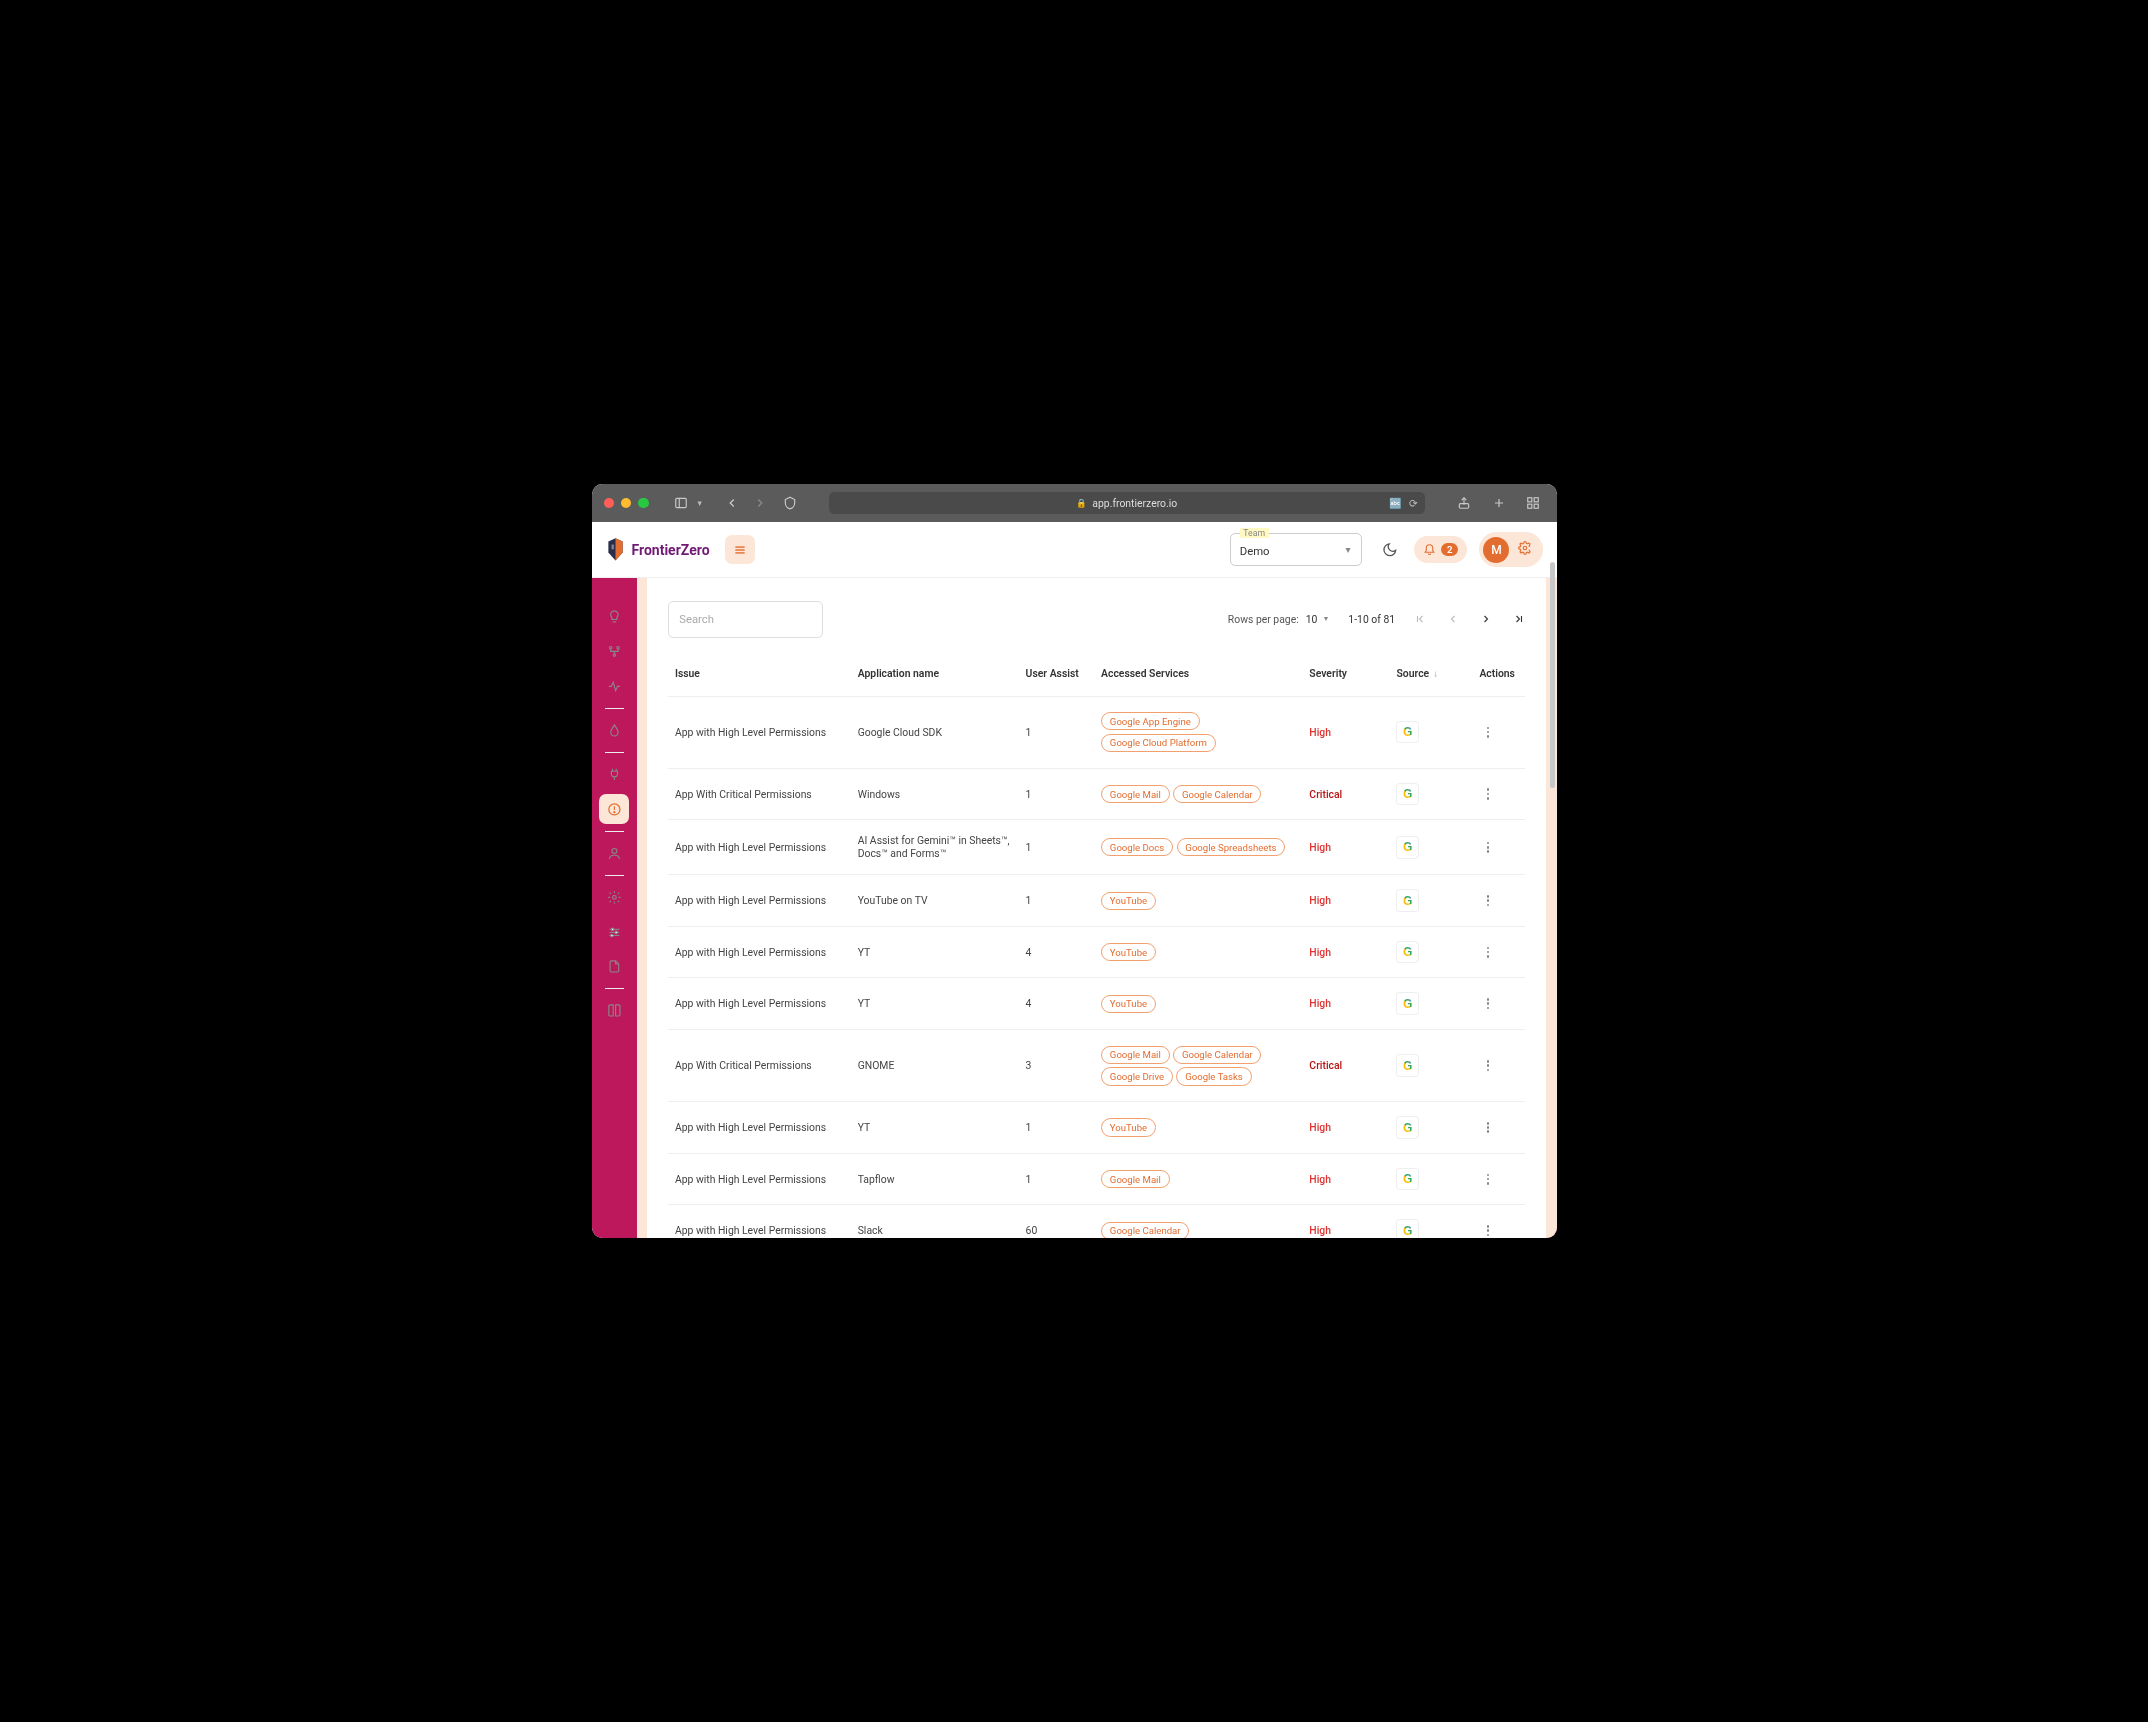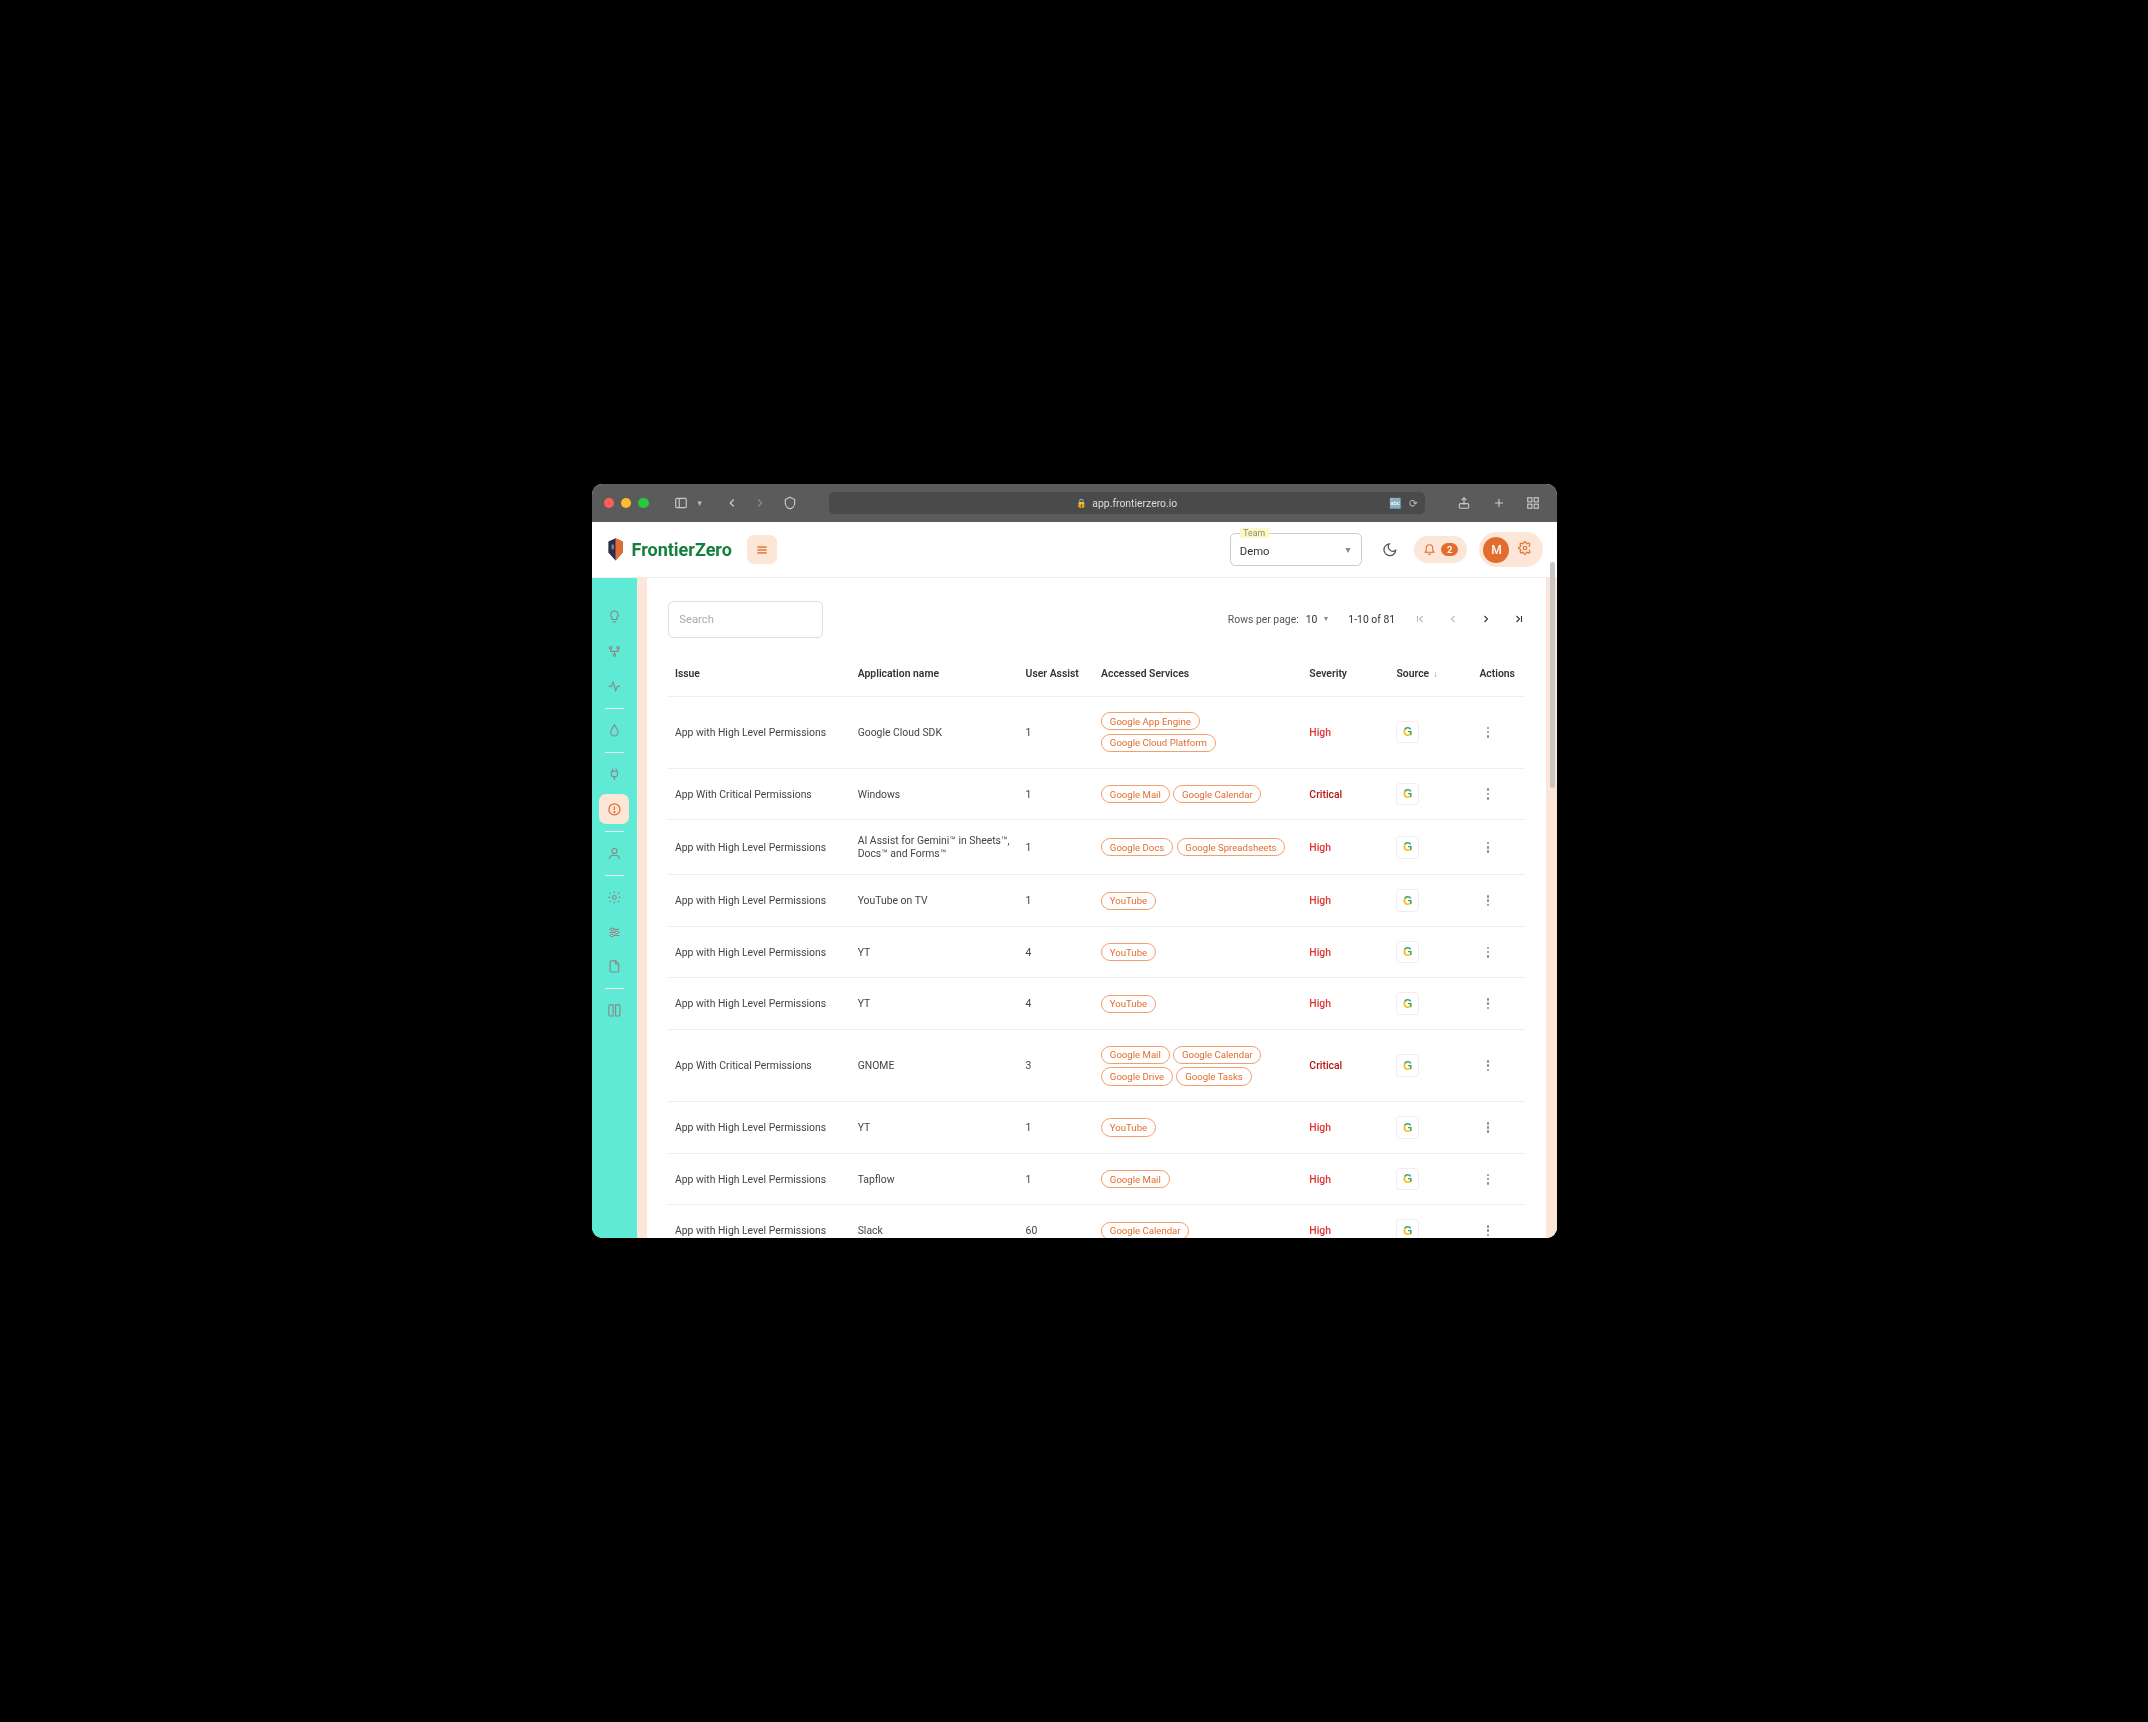--- a/index.html
+++ b/index.html
@@ -17,38 +17,38 @@
 .tb-chevron { color: #bababa; font-size: 8.7px; }
 .urlbox { flex: 1; margin: 0 21px; height: 22.6px; background: #4a4a4a; border-radius: 5.2px; display: flex; align-items: center; justify-content: center; color: #ddd; font-size: 10.4px; gap: 5.2px; position: relative; }
 .urlbox .lock { font-size: 8.7px; }
 .url-right { position: absolute; right: 7px; display: flex; gap: 7px; color: #bbb; font-size: 10.4px; }
 .tb-right { display: flex; gap: 12px; color: #c9c9c9; }
 
 
 .app-header { height: 56px; display: flex; align-items: center; padding: 0 14px 0 14px; border-bottom: 0.9px solid #eee; background: #fff; }
 .logo-block { display: flex; align-items: center; gap: 7px; }
 .logo-mark { width: 19px; height: 22.6px; position: relative; }
-.brand-text { font-weight: 700; font-size: 18px; color: #15803d; }
+.brand-text { font-weight: 700; font-size: 14px; color: #701a75; }
 .hamburger { margin-left: 15.6px; width: 29.5px; height: 29.5px; border-radius: 7px; background: #fbe6d7; display: flex; align-items: center; justify-content: center; color: #e36d2f; }
 .hamburger svg { width: 14px; height: 14px; }
 .header-spacer { flex: 1; }
 .team-select { width: 132px; height: 33px; border: 0.9px solid #ccc; border-radius: 5.2px; position: relative; padding: 3.5px 8.7px 0 8.7px; display: flex; flex-direction: column; justify-content: center; }
 .team-label { position: absolute; top: -6px; left: 8.7px; background: #fef9c3; padding: 0 3.5px; font-size: 8.7px; color: #888; }
 .team-value { font-size: 11.3px; color: #333; }
 .team-caret { position: absolute; right: 8.7px; top: 50%; transform: translateY(-50%); color: #888; font-size: 8.7px; }
 .dark-toggle { margin-left: 19px; color: #555; width: 17.4px; height: 17.4px; display: flex; align-items: center; justify-content: center; }
 .notif-pill { margin-left: 15.6px; display: flex; align-items: center; gap: 5.2px; background: #fbe6d7; border-radius: 15.6px; padding: 5.2px 8.7px; }
 .bell { color: #e36d2f; }
 .notif-count { background: #e36d2f; color: #fff; border-radius: 8.7px; padding: 0.9px 6px; font-size: 9.6px; font-weight: 600; }
 .user-pill { margin-left: 12px; display: flex; align-items: center; gap: 8.7px; background: #fbe6d7; border-radius: 19px; padding: 4.3px 10.4px 4.3px 4.3px; }
 .avatar { width: 26px; height: 26px; border-radius: 50%; background: #e36d2f; color: #fff; display: flex; align-items: center; justify-content: center; font-size: 12px; font-weight: 500; }
 .user-gear { color: #e36d2f; }
 
 
-.app-body { display: flex; height: 660px; background: #5eead4; }
+.app-body { display: flex; height: 660px; background: #be185d; }
 .sidebar { width: 45px; border-right: 0; display: flex; flex-direction: column; align-items: center; padding-top: 24px; gap: 5.2px; }
 .side-item { width: 29.5px; height: 29.5px; border-radius: 7px; display: flex; align-items: center; justify-content: center; color: #888; position: relative; }
 .side-item svg { width: 14.8px; height: 14.8px; }
 .side-item.active { background: #fbe6d7; color: #e36d2f; }
 .side-sep { width: 19px; height: 0.9px; background: #eee; margin: 1.7px 0; }
 
 .content-wrap { flex: 1; display: flex; }
 .margin-bar { width: 10.4px; background: #fbe6d7; }
 .content { flex: 1; padding: 22.6px 21px; background: #fff; overflow: auto; }
 

